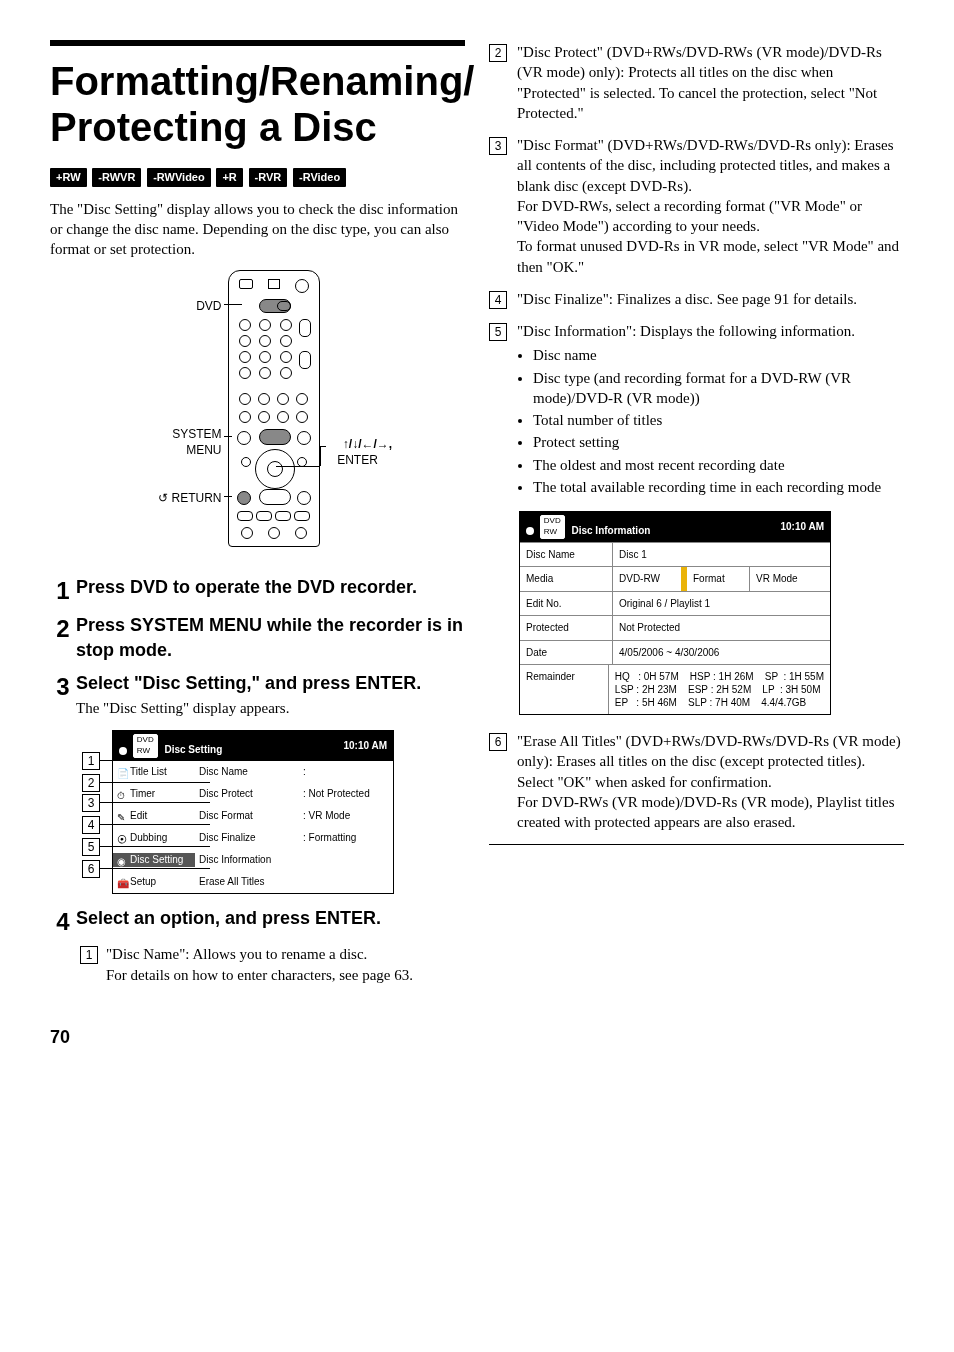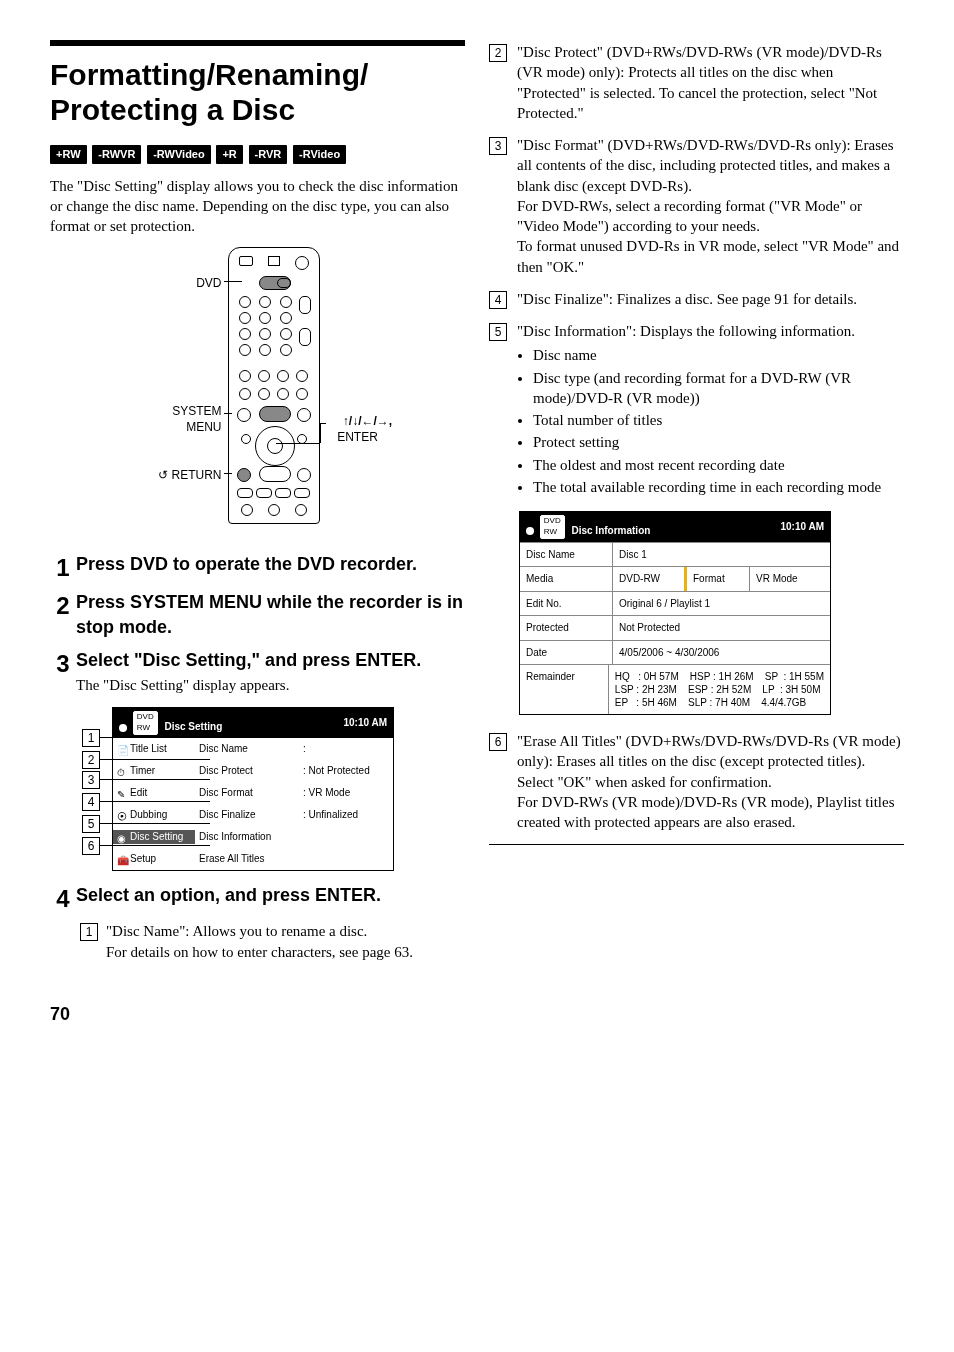--- a/index.html
+++ b/index.html
@@ -23,21 +23,21 @@
   }
   .rule {
     height: 6px;
     background: #000;
     margin-bottom: 12px;
     width: 100%;
   }
   h1.title {
     font-family: Arial, Helvetica, sans-serif;
     font-weight: 800;
-    font-size: 30px;
+    font-size: 40px;
     line-height: 1.15;
     margin: 0 0 16px 0;
   }
   .tags {
     margin-bottom: 12px;
   }
   .tag {
     display: inline-block;
     background: #000;
     color: #fff;
@@ -223,21 +223,21 @@
     width: 80px;
     padding: 5px 6px;
     border-right:1px solid #888;
   }
   .di-val {
     flex:1;
     padding: 5px 6px;
   }
   .di-split { display:flex; }
   .di-split > div { padding:5px 6px; }
-  .di-split .a { flex:1; border-right:3px solid #eab308; }
+  .di-split .a { flex:1; border-right:6px solid #eab308; }
   .di-split .b { width:50px; border-right:1px solid #888; }
   .di-split .c { width:68px; }
   .di-remainder {
     flex:1;
     padding:5px 6px;
     line-height:1.3;
   }
   .page-num {
     font-family: Arial, Helvetica, sans-serif;
     font-weight: 800;
@@ -424,21 +424,21 @@
               </div>
               <div class="mid">Disc Format</div>
               <div class="val">:  VR Mode</div>
             </div>
           <div class="prow">
               <div class="side">
                 <span class="sicon">⦿</span>
                 <span>Dubbing</span>
               </div>
               <div class="mid">Disc Finalize</div>
-              <div class="val">:  Unfinalized</div>
+              <div class="val">:  Formatting</div>
             </div>
           <div class="prow">
               <div class="side sel">
                 <span class="sicon">◉</span>
                 <span>Disc Setting</span>
               </div>
               <div class="mid">Disc Information</div>
               <div class="val"></div>
             </div>
           <div class="prow">

